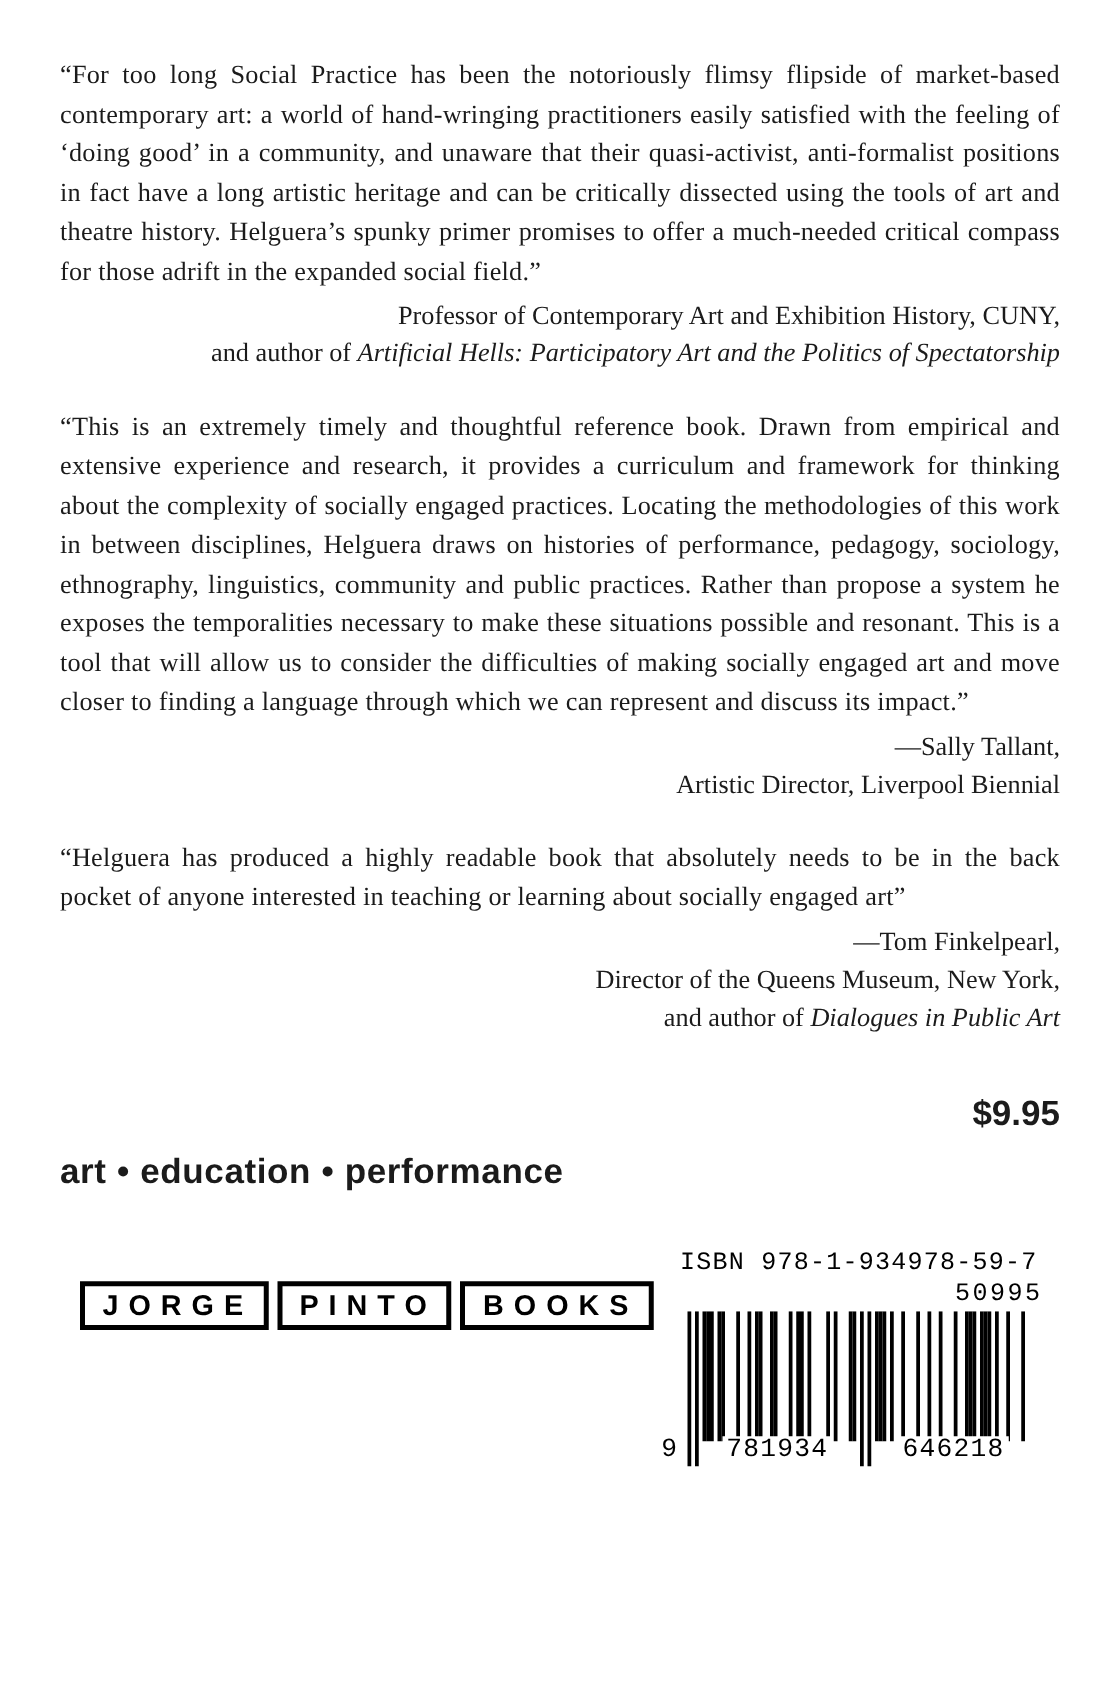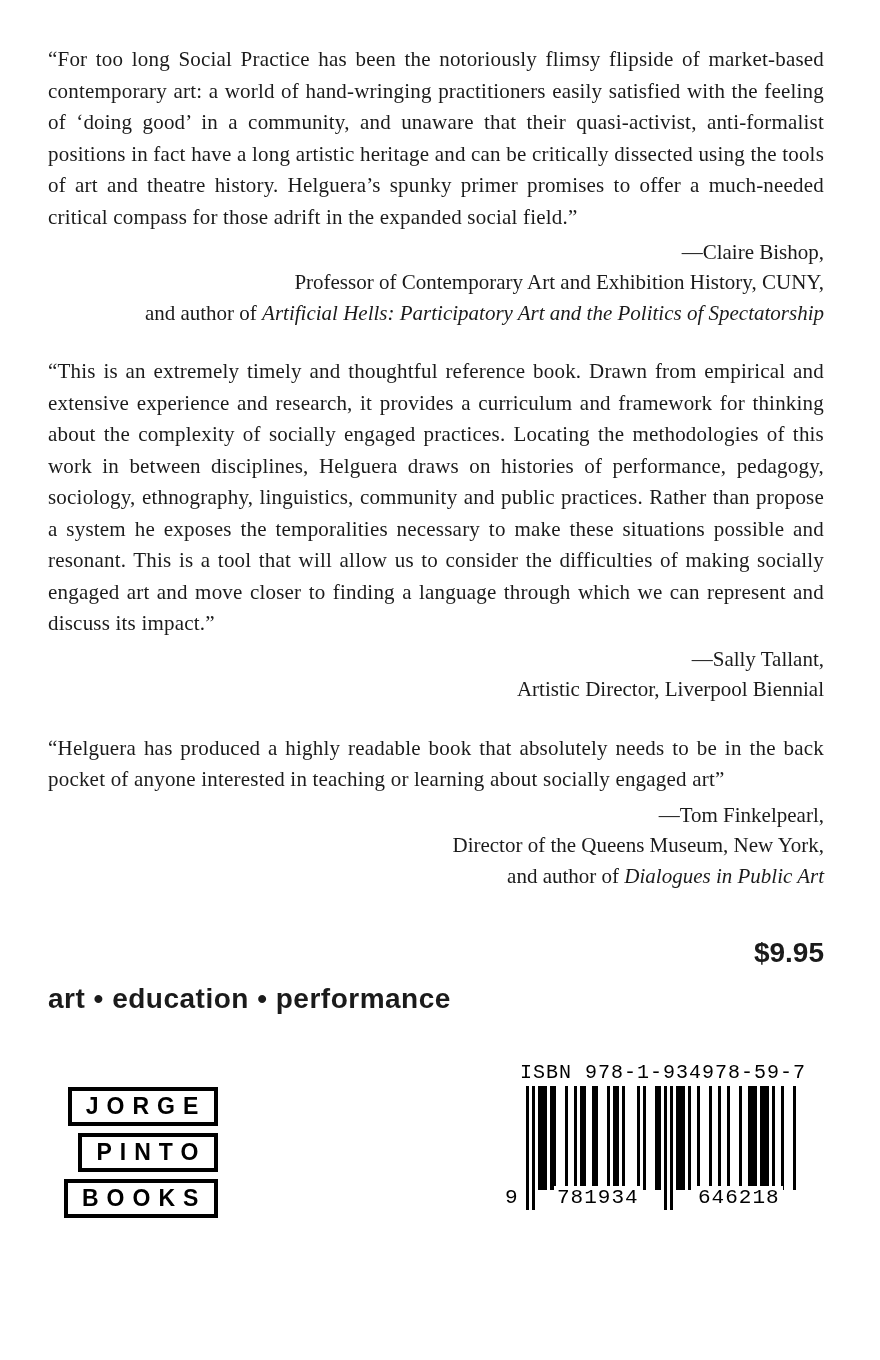--- a/index.html
+++ b/index.html
@@ -4,21 +4,21 @@
 <style>
   html, body { margin: 0; padding: 0; }
   body {
     width: 880px;
     height: 1360px;
     background: #ffffff;
     color: #1b1b1b;
     font-family: "Liberation Serif", serif;
     overflow: hidden;
   }
-  .cover { padding: 44px 56px 0 48px; box-sizing: border-box; }
+  .cover { padding: 44px 32px 0 48px; box-sizing: border-box; }
 
   .blurb { margin: 0; }
   .blurb + .blurb { margin-top: 28px; }
   .quote {
     font-size: 21px;
     line-height: 1.5;
     text-align: justify;
     margin: 0;
     letter-spacing: 0.2px;
   }
@@ -49,22 +49,22 @@
 
   .bottom-row {
     margin-top: 46px;
     display: flex;
     justify-content: space-between;
     align-items: flex-start;
   }
 
   .logo {
     display: flex;
-    flex-direction: column;
-    align-items: flex-end;
+    flex-direction: row;
+    align-items: flex-start;
     gap: 7px;
     margin-left: 16px;
     margin-top: 26px;
   }
   .logo-box {
     border: 4px solid #000;
     padding: 2px 8px 2px 14px;
     font-family: "Liberation Sans", sans-serif;
     font-weight: bold;
     font-size: 23px;
@@ -108,21 +108,20 @@
   .ean-g2 { left: 193px; }
 </style>
 </head>
 <body>
 
 <div class="cover">
 
   <section class="blurb">
     <p class="quote">“For too long Social Practice has been the notoriously flimsy flipside of market-based contemporary art: a world of hand-wringing practitioners easily satisfied with the feeling of ‘doing good’ in a community, and unaware that their quasi-activist, anti-formalist positions in fact have a long artistic heritage and can be critically dissected using the tools of art and theatre history. Helguera’s spunky primer promises to offer a much-needed critical compass for those adrift in the expanded social field.”</p>
     <p class="attr">
-      <span class="attr-line">—Claire Bishop,</span>
       <span class="attr-line">Professor of Contemporary Art and Exhibition History, CUNY,</span>
       <span class="attr-line"><span>and author of </span><span class="italic">Artificial Hells: Participatory Art and the Politics of Spectatorship</span></span>
     </p>
   </section>
 
   <section class="blurb">
     <p class="quote">“This is an extremely timely and thoughtful reference book. Drawn from empirical and extensive experience and research, it provides a curriculum and framework for thinking about the complexity of socially engaged practices. Locating the methodologies of this work in between disciplines, Helguera draws on histories of performance, pedagogy, sociology, ethnography, linguistics, community and public practices. Rather than propose a system he exposes the temporalities necessary to make these situations possible and resonant. This is a tool that will allow us to consider the difficulties of making socially engaged art and move closer to finding a language through which we can represent and discuss its impact.”</p>
     <p class="attr">
       <span class="attr-line">—Sally Tallant,</span>
       <span class="attr-line">Artistic Director, Liverpool Biennial</span>
@@ -144,20 +143,21 @@
   <div class="bottom-row">
 
     <div class="logo">
       <div class="logo-box">JORGE</div>
       <div class="logo-box">PINTO</div>
       <div class="logo-box">BOOKS</div>
     </div>
 
     <div class="barcode-block">
       <div class="isbn-line">ISBN 978-1-934978-59-7</div>
+      <div class="price-code-line">50995</div>
       <div class="bars-wrap">
         <svg id="barcode-svg" width="322" height="128">
             <rect x="24" y="0" width="3" height="124"></rect>
             <rect x="30" y="0" width="3" height="124"></rect>
             <rect x="36" y="0" width="3" height="104"></rect>
             <rect x="39" y="0" width="3" height="104"></rect>
             <rect x="42" y="0" width="3" height="104"></rect>
             <rect x="48" y="0" width="3" height="104"></rect>
             <rect x="51" y="0" width="3" height="104"></rect>
             <rect x="63" y="0" width="3" height="104"></rect>

